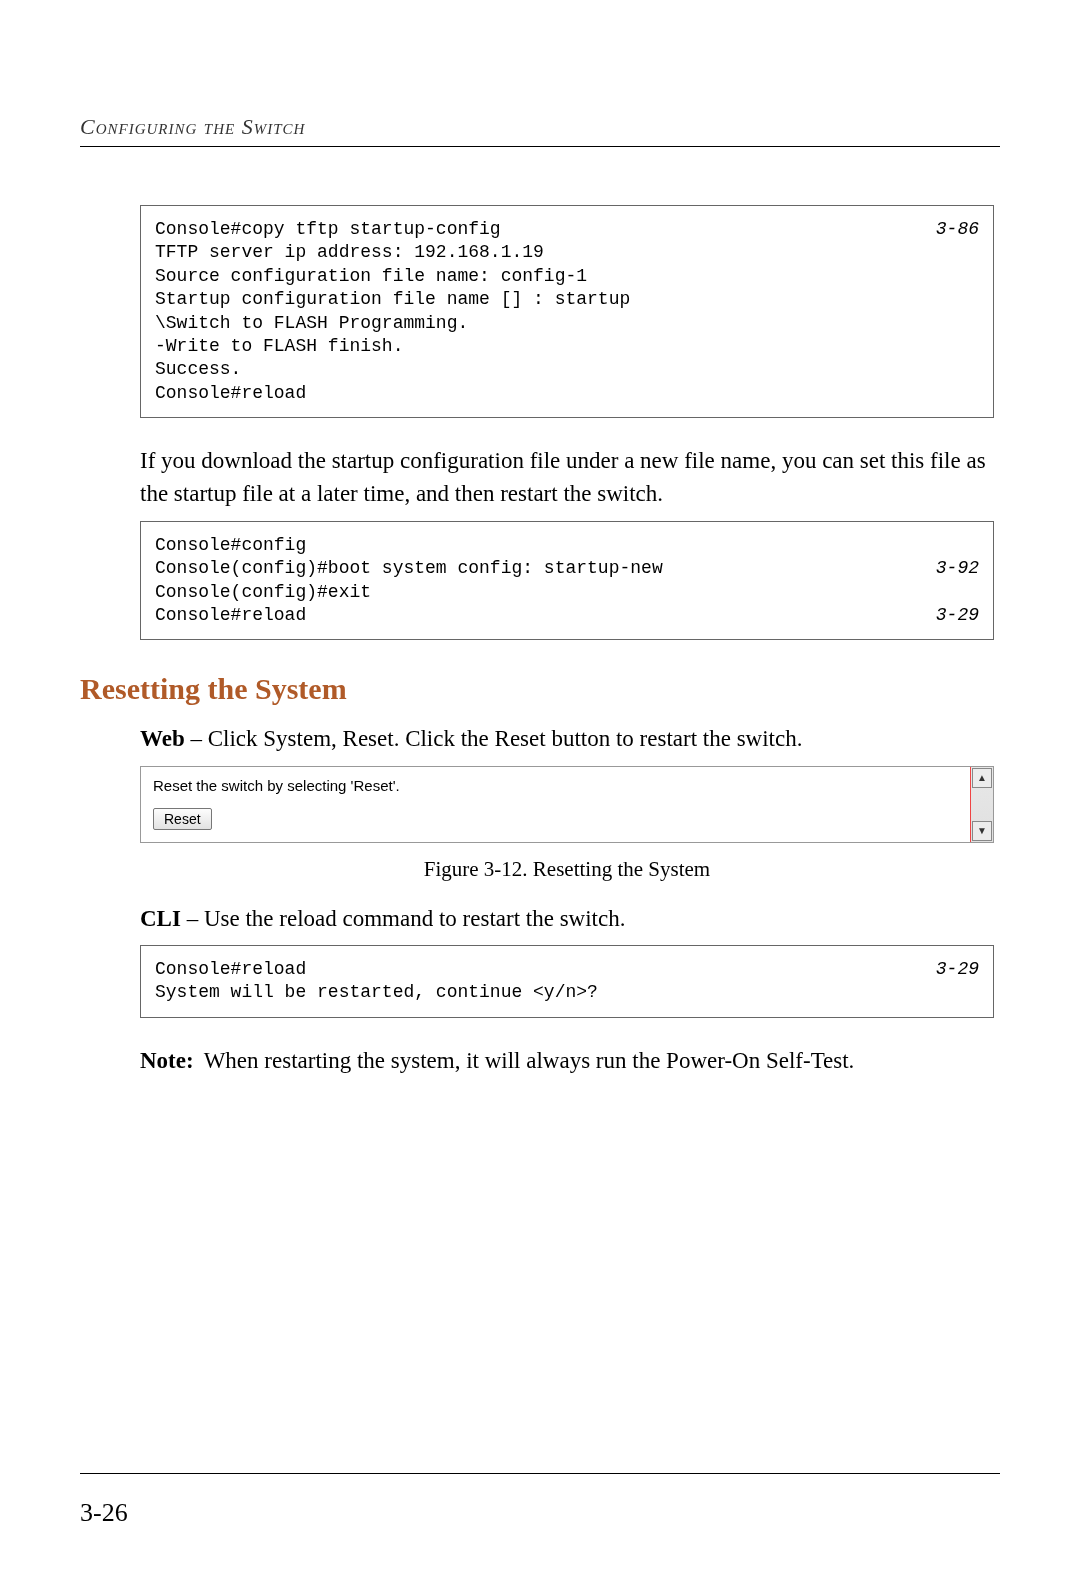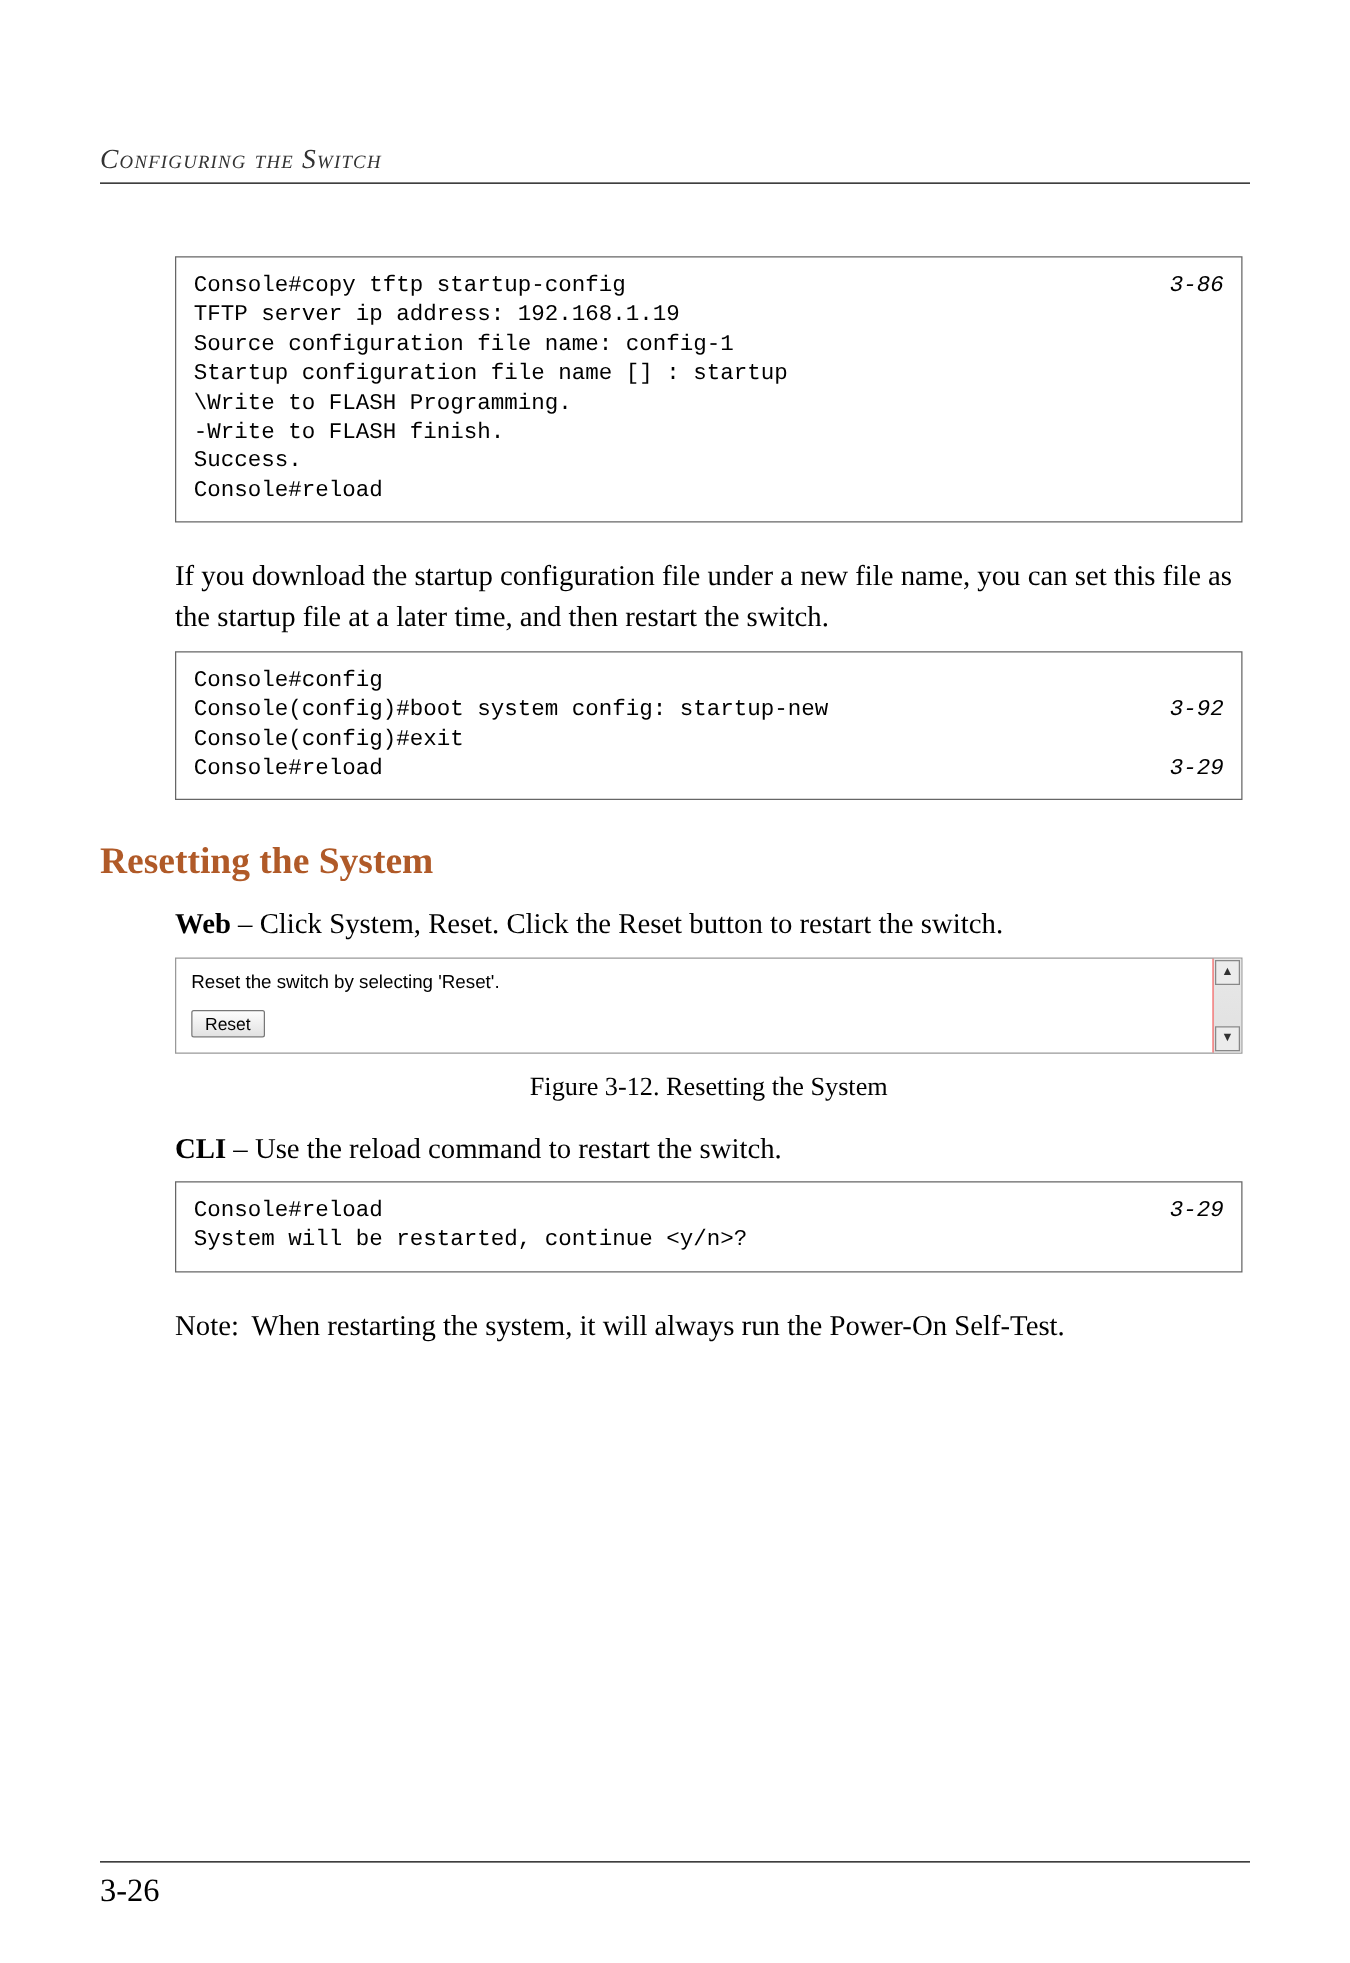--- a/index.html
+++ b/index.html
@@ -69,34 +69,34 @@
     font-weight: normal;
     margin: 14px 0 20px 0;
   }
   .note {
     font-size: 23px;
     line-height: 1.45;
     margin-top: 24px;
     display: flex;
   }
   .note-label {
-    font-weight: normal;
+    font-weight: bold;
     margin-right: 10px;
     flex: 0 0 auto;
   }
   .note-body { flex: 1 1 auto; }
   .page-num {
     position: absolute;
     left: 80px;
     bottom: 42px;
     font-size: 26px;
     font-family: Garamond, "Times New Roman", Times, serif;
     border-top: 1px solid #000;
     width: 920px;
-    padding-top: 8px;
+    padding-top: 24px;
   }
 
   
   .web-panel {
     border: 1px solid #999;
     background: #fff;
     display: flex;
     margin-bottom: 6px;
   }
   .web-body {
@@ -159,21 +159,21 @@
         </div>
       <div class="code-row">
           <span>Source configuration file name: config-1</span>
           <span class="code-ref"></span>
         </div>
       <div class="code-row">
           <span>Startup configuration file name [] : startup</span>
           <span class="code-ref"></span>
         </div>
       <div class="code-row">
-          <span>\Write to FLASH Programming.</span>
+          <span>\Switch to FLASH Programming.</span>
           <span class="code-ref"></span>
         </div>
       <div class="code-row">
           <span>-Write to FLASH finish.</span>
           <span class="code-ref"></span>
         </div>
       <div class="code-row">
           <span>Success.</span>
           <span class="code-ref"></span>
         </div>

